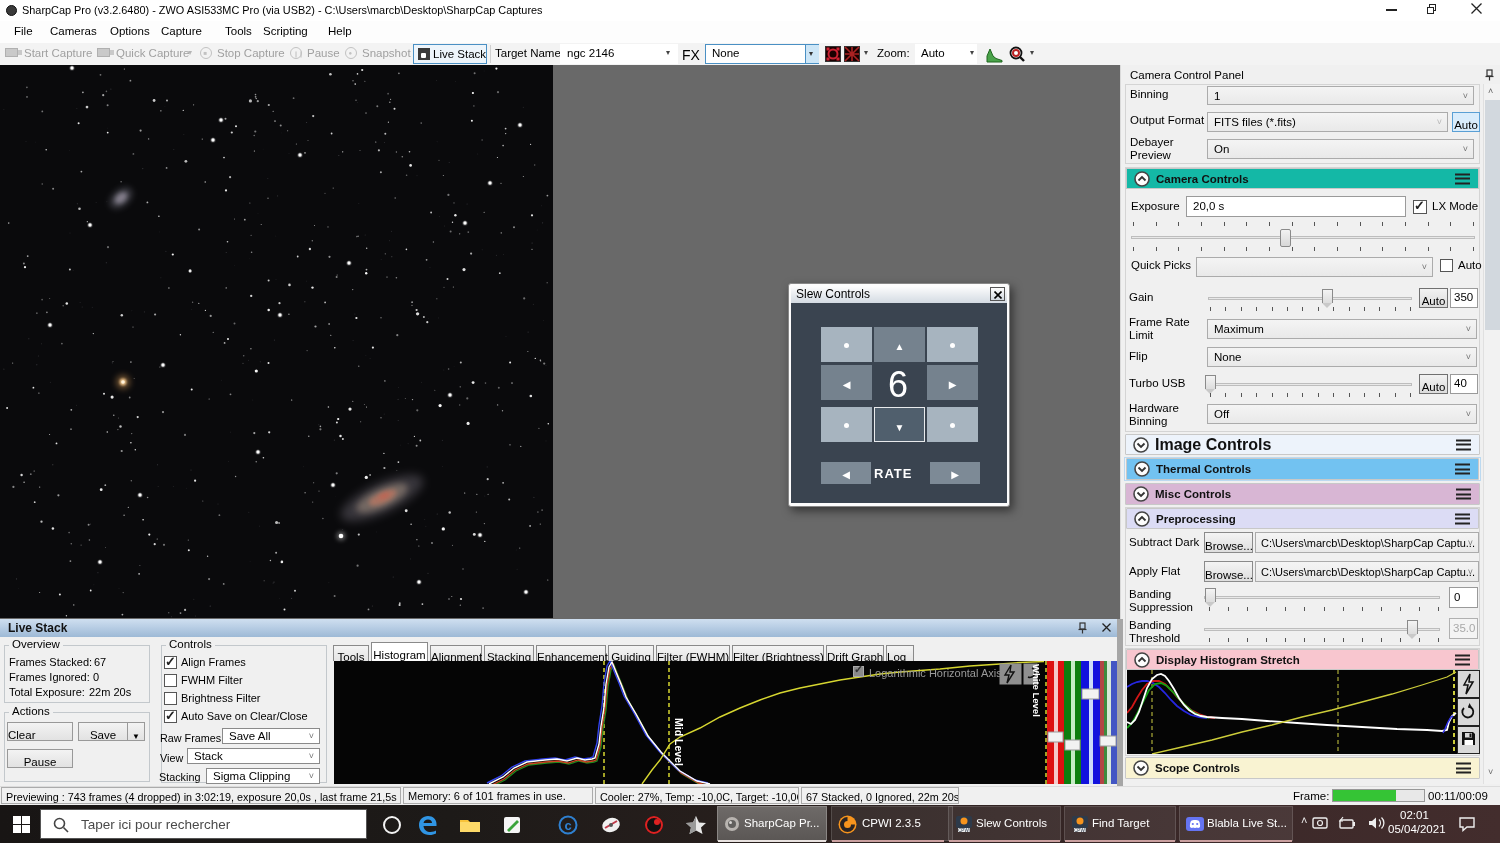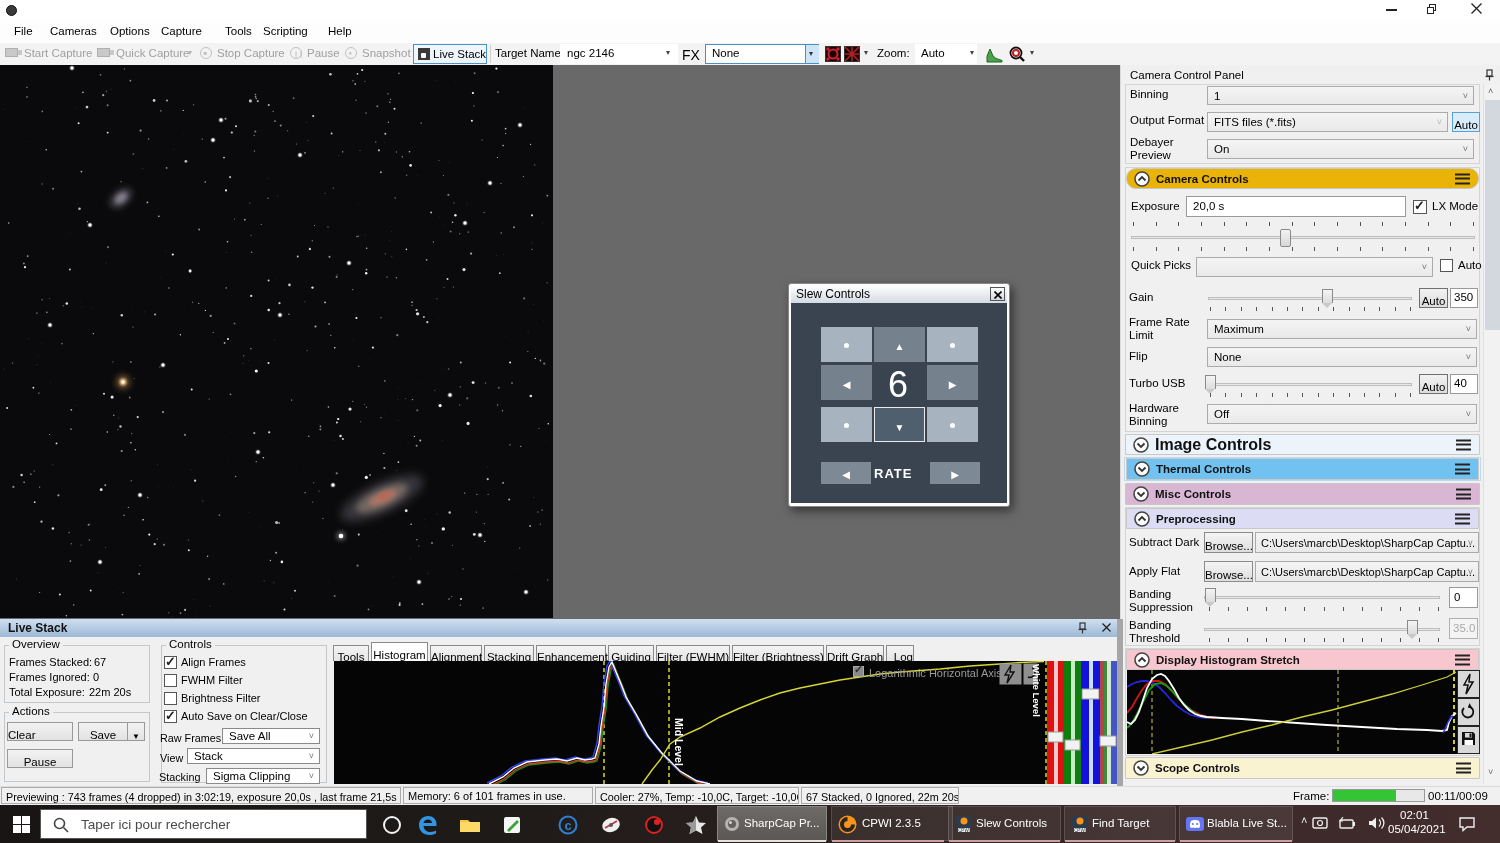--- a/index.html
+++ b/index.html
@@ -2,20 +2,21 @@
 <html><head><meta charset="utf-8">
 <style>
 * { margin:0; padding:0; }
 body { font-family:"Liberation Sans", sans-serif; width:1500px; height:843px; overflow:hidden; position:relative; background:#f0f0f0; }
 .abs { position:absolute; }
 </style></head>
 <body>
 
 <div class="abs" style="left:0;top:0;width:1500px;height:21px;background:#fff">
 <div class="abs" style="left:6px;top:5px;width:11px;height:11px;border-radius:50%;background:#3a3a3a;border:1px solid #111;box-sizing:border-box"></div>
+<span class="abs" style="left:22px;top:4px;font-size:10.9px;color:#000">SharpCap Pro (v3.2.6480) - ZWO ASI533MC Pro (via USB2) - C:\Users\marcb\Desktop\SharpCap Captures</span>
 <div class="abs" style="left:1386px;top:9px;width:11px;height:1.5px;background:#222"></div>
 <div class="abs" style="left:1429px;top:4px;width:7px;height:7px;border:1.2px solid #222;box-sizing:border-box"></div>
 <div class="abs" style="left:1426.5px;top:6.5px;width:7px;height:7px;border:1.2px solid #222;background:#fff;box-sizing:border-box"></div>
 <svg class="abs" style="left:1471px;top:3px" width="11" height="11" viewBox="0 0 11 11">
       <path d="M0.5 0.5 L10.5 10.5 M10.5 0.5 L0.5 10.5" stroke="#222" stroke-width="1.3"></path>
     </svg>
 </div>
 <div class="abs" style="left:0;top:21px;width:1500px;height:22px;background:#fdfdfd">
 <span class="abs" style="left:14px;top:4px;font-size:11.5px;color:#000">File</span>
 <span class="abs" style="left:50px;top:4px;font-size:11.5px;color:#000">Cameras</span>
@@ -757,21 +758,21 @@
 <span style="position:absolute;left:6px;top:50%;transform:translateY(-54%);font-size:11.5px;color:#000;white-space:nowrap">FITS files (*.fits)</span>
 <span style="position:absolute;right:5px;top:50%;transform:translateY(-50%);font-size:9px;color:#b5b5b5">˅</span>
   </div>
 <div class="abs" style="left:1452px;top:112px;width:28px;height:20px;background:#d9ecfb;border:1px solid #5a9fd4;box-sizing:border-box;text-align:center"><span style="font-size:11.5px;position:relative;top:2px">Auto</span></div>
 <span class="abs" style="left:1130px;top:136px;font-size:11.5px;color:#000;line-height:13px">Debayer<br>Preview</span>
 <div style="position:absolute;left:1207px;top:139px;width:267px;height:20px;background:linear-gradient(#f4f4f4,#e9e9e9);border:1px solid #ababab;box-sizing:border-box">
 <span style="position:absolute;left:6px;top:50%;transform:translateY(-54%);font-size:11.5px;color:#000;white-space:nowrap">On</span>
 <span style="position:absolute;right:5px;top:50%;transform:translateY(-50%);font-size:9px;color:#707070">˅</span>
   </div>
 <div class="abs" style="left:1125px;top:167px;width:355px;height:265px;border:1px solid #d4d4d4;box-sizing:border-box"></div>
-<div style="position:absolute;left:1126px;top:168px;width:353px;height:21px;background:#eab308;border:1px solid #c8c8c8;box-sizing:border-box;border-radius:10px">
+<div style="position:absolute;left:1126px;top:168px;width:353px;height:21px;background:#14b8a6;border:1px solid #c8c8c8;box-sizing:border-box;border-radius:0">
 <svg style="position:absolute;left:7px;top:50%;transform:translateY(-50%)" width="16" height="16" viewBox="0 0 16 16">
       <circle cx="8" cy="8" r="7" fill="#fdfdfd" stroke="#444" stroke-width="1.6"></circle>
       <path d="M4.5 9.5 L8 6 L11.5 9.5" fill="none" stroke="#333" stroke-width="1.8"></path>
     </svg>
 <span style="position:absolute;left:29px;top:50%;transform:translateY(-52%);font-weight:bold;font-size:11.5px;color:#111">Camera Controls</span>
 <div style="position:absolute;right:8px;top:50%;transform:translateY(-50%);width:15px;height:11px">
 <div style="position:absolute;top:0;width:15px;height:2px;background:#222"></div>
 <div style="position:absolute;top:4.5px;width:15px;height:2px;background:#222"></div>
 <div style="position:absolute;top:9px;width:15px;height:2px;background:#222"></div>
     </div>
@@ -1099,21 +1100,21 @@
   </div>
 <div class="abs" style="left:333px;top:645px;width:36px;height:16px;background:linear-gradient(#f4f4f4,#e4e4e4);border:1px solid #8a8a8a;border-bottom:none;box-sizing:border-box;text-align:center"><span style="font-size:11.5px;position:relative;top:1px;white-space:nowrap">Tools</span></div>
 <div class="abs" style="left:371px;top:642px;width:57px;height:19px;background:#fff;border:1px solid #8a8a8a;border-bottom:none;box-sizing:border-box;text-align:center;z-index:3"><span style="font-size:11.5px;position:relative;top:2px;white-space:nowrap">Histogram</span></div>
 <div class="abs" style="left:430px;top:645px;width:52px;height:16px;background:linear-gradient(#f4f4f4,#e4e4e4);border:1px solid #8a8a8a;border-bottom:none;box-sizing:border-box;text-align:center"><span style="font-size:11.5px;position:relative;top:1px;white-space:nowrap">Alignment</span></div>
 <div class="abs" style="left:484px;top:645px;width:50px;height:16px;background:linear-gradient(#f4f4f4,#e4e4e4);border:1px solid #8a8a8a;border-bottom:none;box-sizing:border-box;text-align:center"><span style="font-size:11.5px;position:relative;top:1px;white-space:nowrap">Stacking</span></div>
 <div class="abs" style="left:536px;top:645px;width:70px;height:16px;background:linear-gradient(#f4f4f4,#e4e4e4);border:1px solid #8a8a8a;border-bottom:none;box-sizing:border-box;text-align:center"><span style="font-size:11.5px;position:relative;top:1px;white-space:nowrap">Enhancement</span></div>
 <div class="abs" style="left:608px;top:645px;width:46px;height:16px;background:linear-gradient(#f4f4f4,#e4e4e4);border:1px solid #8a8a8a;border-bottom:none;box-sizing:border-box;text-align:center"><span style="font-size:11.5px;position:relative;top:1px;white-space:nowrap">Guiding</span></div>
 <div class="abs" style="left:656px;top:645px;width:74px;height:16px;background:linear-gradient(#f4f4f4,#e4e4e4);border:1px solid #8a8a8a;border-bottom:none;box-sizing:border-box;text-align:left"><span style="font-size:11.5px;position:relative;top:1px;white-space:nowrap">Filter (FWHM)</span></div>
 <div class="abs" style="left:732px;top:645px;width:92px;height:16px;background:linear-gradient(#f4f4f4,#e4e4e4);border:1px solid #8a8a8a;border-bottom:none;box-sizing:border-box;text-align:center"><span style="font-size:11.5px;position:relative;top:1px;white-space:nowrap">Filter (Brightness)</span></div>
 <div class="abs" style="left:826px;top:645px;width:58px;height:16px;background:linear-gradient(#f4f4f4,#e4e4e4);border:1px solid #8a8a8a;border-bottom:none;box-sizing:border-box;text-align:center"><span style="font-size:11.5px;position:relative;top:1px;white-space:nowrap">Drift Graph</span></div>
-<div class="abs" style="left:886px;top:645px;width:28px;height:16px;background:linear-gradient(#f4f4f4,#e4e4e4);border:1px solid #8a8a8a;border-bottom:none;box-sizing:border-box;text-align:right"><span style="font-size:11.5px;position:relative;top:1px;white-space:nowrap">Log</span></div>
+<div class="abs" style="left:886px;top:645px;width:28px;height:16px;background:linear-gradient(#f4f4f4,#e4e4e4);border:1px solid #8a8a8a;border-bottom:none;box-sizing:border-box;text-align:left"><span style="font-size:11.5px;position:relative;top:1px;white-space:nowrap">Log</span></div>
 <svg class="abs" style="left:334px;top:661px" width="783" height="123" viewBox="0 0 783 123">
 <rect width="783" height="123" fill="#050505"></rect>
 <line x1="270" y1="0" x2="270" y2="123" stroke="#d6d630" stroke-width="1.5" stroke-dasharray="4,3"></line>
 <line x1="335" y1="0" x2="335" y2="123" stroke="#d6d630" stroke-width="1.5" stroke-dasharray="4,3"></line>
 <line x1="712" y1="0" x2="712" y2="123" stroke="#d6d630" stroke-width="1.5" stroke-dasharray="4,3"></line>
 <polyline points="155,123 169,116 180,107 193,101 211,99 223,98 233,100 243,97 251,99 258,98 261,97 265,83 267,65 270,46 272,23 275,6 278,1 282,11 287,23 292,36 302,53 314,75 327,91 346,110 363,120 376,123" fill="none" stroke="#1e8a1e" stroke-width="1.3" transform="translate(2,3)"></polyline>
 <polyline points="155,123 169,116 180,107 193,101 211,99 223,98 233,100 243,97 251,99 258,98 261,97 265,83 267,65 270,46 272,23 275,6 278,1 282,11 287,23 292,36 302,53 314,75 327,91 346,110 363,120 376,123" fill="none" stroke="#cc4422" stroke-width="1.3" transform="translate(1,2)"></polyline>
 <polyline points="155,123 169,116 180,107 193,101 211,99 223,98 233,100 243,97 251,99 258,98 261,97 265,83 267,65 270,46 272,23 275,6 278,1 282,11 287,23 292,36 302,53 314,75 327,91 346,110 363,120 376,123" fill="none" stroke="#3344ee" stroke-width="1.4" transform="translate(-2,-1)"></polyline>
 <polyline points="155,123 169,116 180,107 193,101 211,99 223,98 233,100 243,97 251,99 258,98 261,97 265,83 267,65 270,46 272,23 275,6 278,1 282,11 287,23 292,36 302,53 314,75 327,91 346,110 363,120 376,123" fill="none" stroke="#ffffff" stroke-width="1.4"></polyline>
 <polyline points="308,123 318,109 326,99 336,83 346,76 366,67 386,56 406,47 426,39 446,32 466,27 486,23 506,19 526,16 546,13 566,11 586,9.5 606,8 636,5 666,3 686,1.5 710,0.5" fill="none" stroke="#d6d630" stroke-width="1.4"></polyline>

